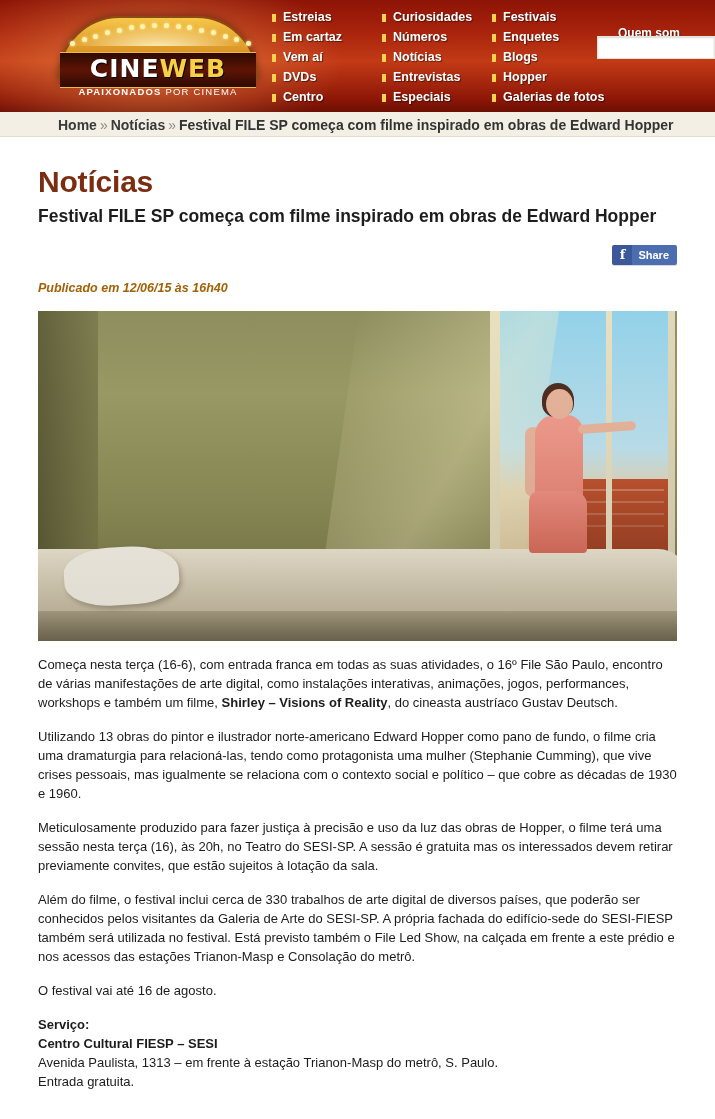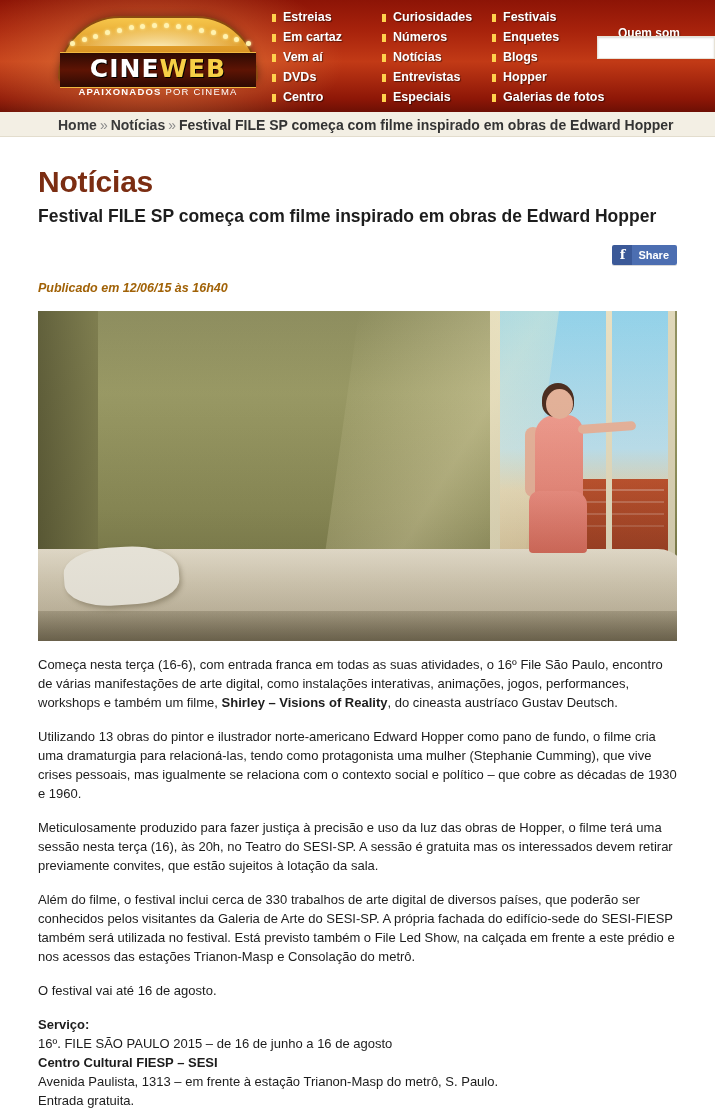--- a/index.html
+++ b/index.html
@@ -586,20 +586,19 @@
     <div class="body-text" id="article-body">
         <p><span>Começa nesta terça (16-6), com entrada franca em todas as suas atividades, o 16º File São Paulo, encontro de várias manifestações de arte digital, como instalações interativas, animações, jogos, performances, workshops e também um filme, </span><b>Shirley – Visions of Reality</b><span>, do cineasta austríaco Gustav Deutsch.</span></p>
         <p><span>Utilizando 13 obras do pintor e ilustrador norte-americano Edward Hopper como pano de fundo, o filme cria uma dramaturgia para relacioná-las, tendo como protagonista uma mulher (Stephanie Cumming), que vive crises pessoais, mas igualmente se relaciona com o contexto social e político – que cobre as décadas de 1930 e 1960.</span></p>
         <p><span>Meticulosamente produzido para fazer justiça à precisão e uso da luz das obras de Hopper, o filme terá uma sessão nesta terça (16), às 20h, no Teatro do SESI-SP. A sessão é gratuita mas os interessados devem retirar previamente convites, que estão sujeitos à lotação da sala.</span></p>
         <p><span>Além do filme, o festival inclui cerca de 330 trabalhos de arte digital de diversos países, que poderão ser conhecidos pelos visitantes da Galeria de Arte do SESI-SP. A própria fachada do edifício-sede do SESI-FIESP também será utilizada no festival. Está previsto também o File Led Show, na calçada em frente a este prédio e nos acessos das estações Trianon-Masp e Consolação do metrô.</span></p>
         <p><span>O festival vai até 16 de agosto.</span></p>
       </div>
 
     <div class="servico">
       <div class="lbl">Serviço:</div>
-      <div>16º. FILE SÃO PAULO 2015 – de 16 de junho a 16 de agosto</div>
       <div class="lbl">Centro Cultural FIESP – SESI</div>
       <div>Avenida Paulista, 1313 – em frente à estação Trianon-Masp do metrô, S. Paulo.</div>
       <div>Entrada gratuita.</div>
     </div>
 
   </div>
 </div>
 
 </body></html>

